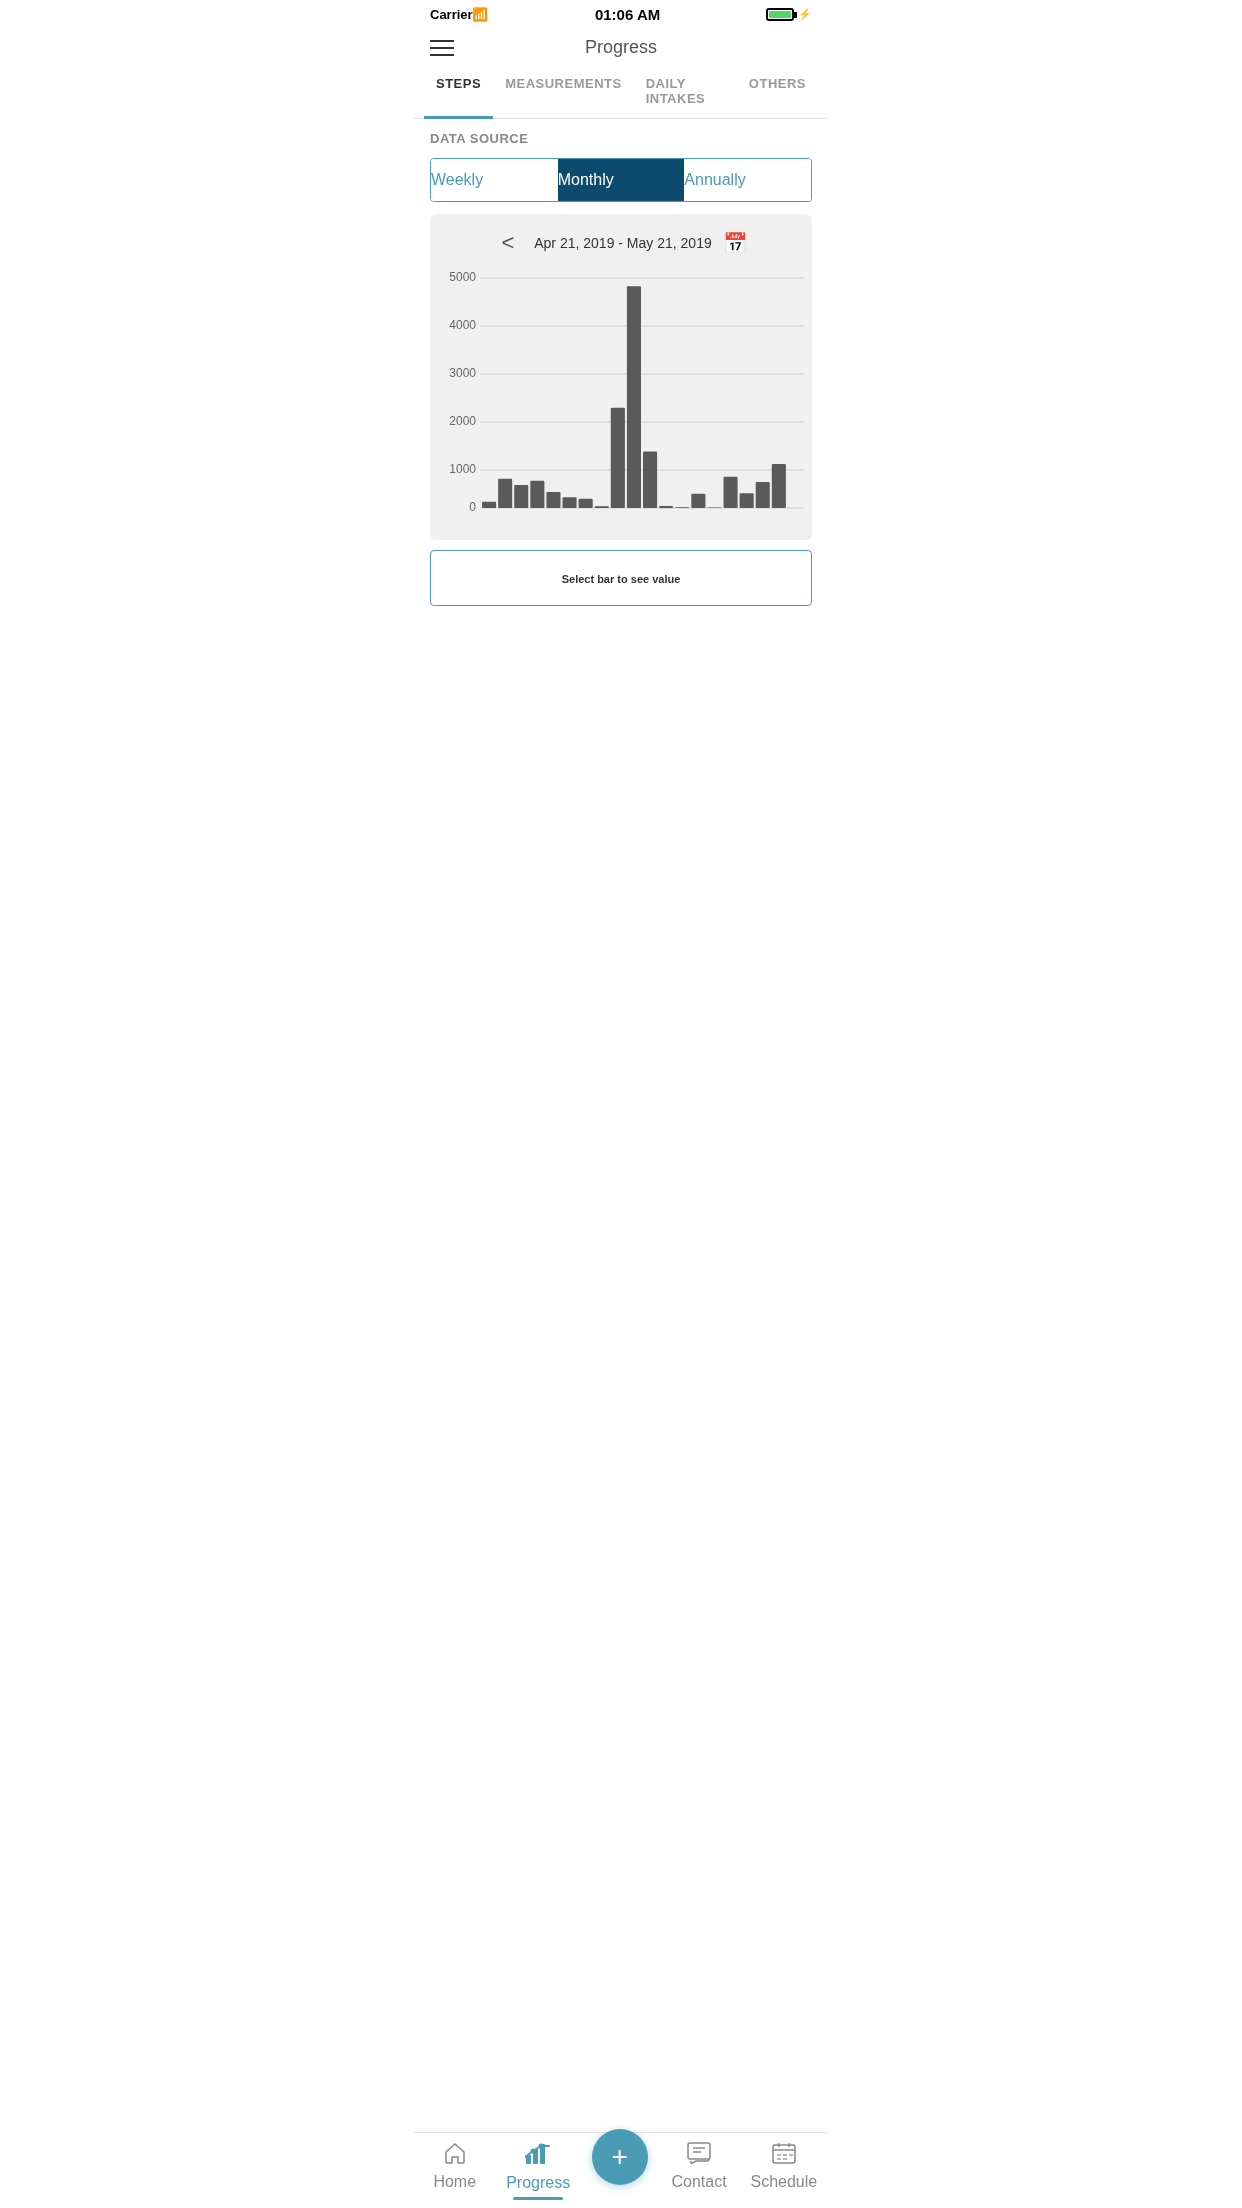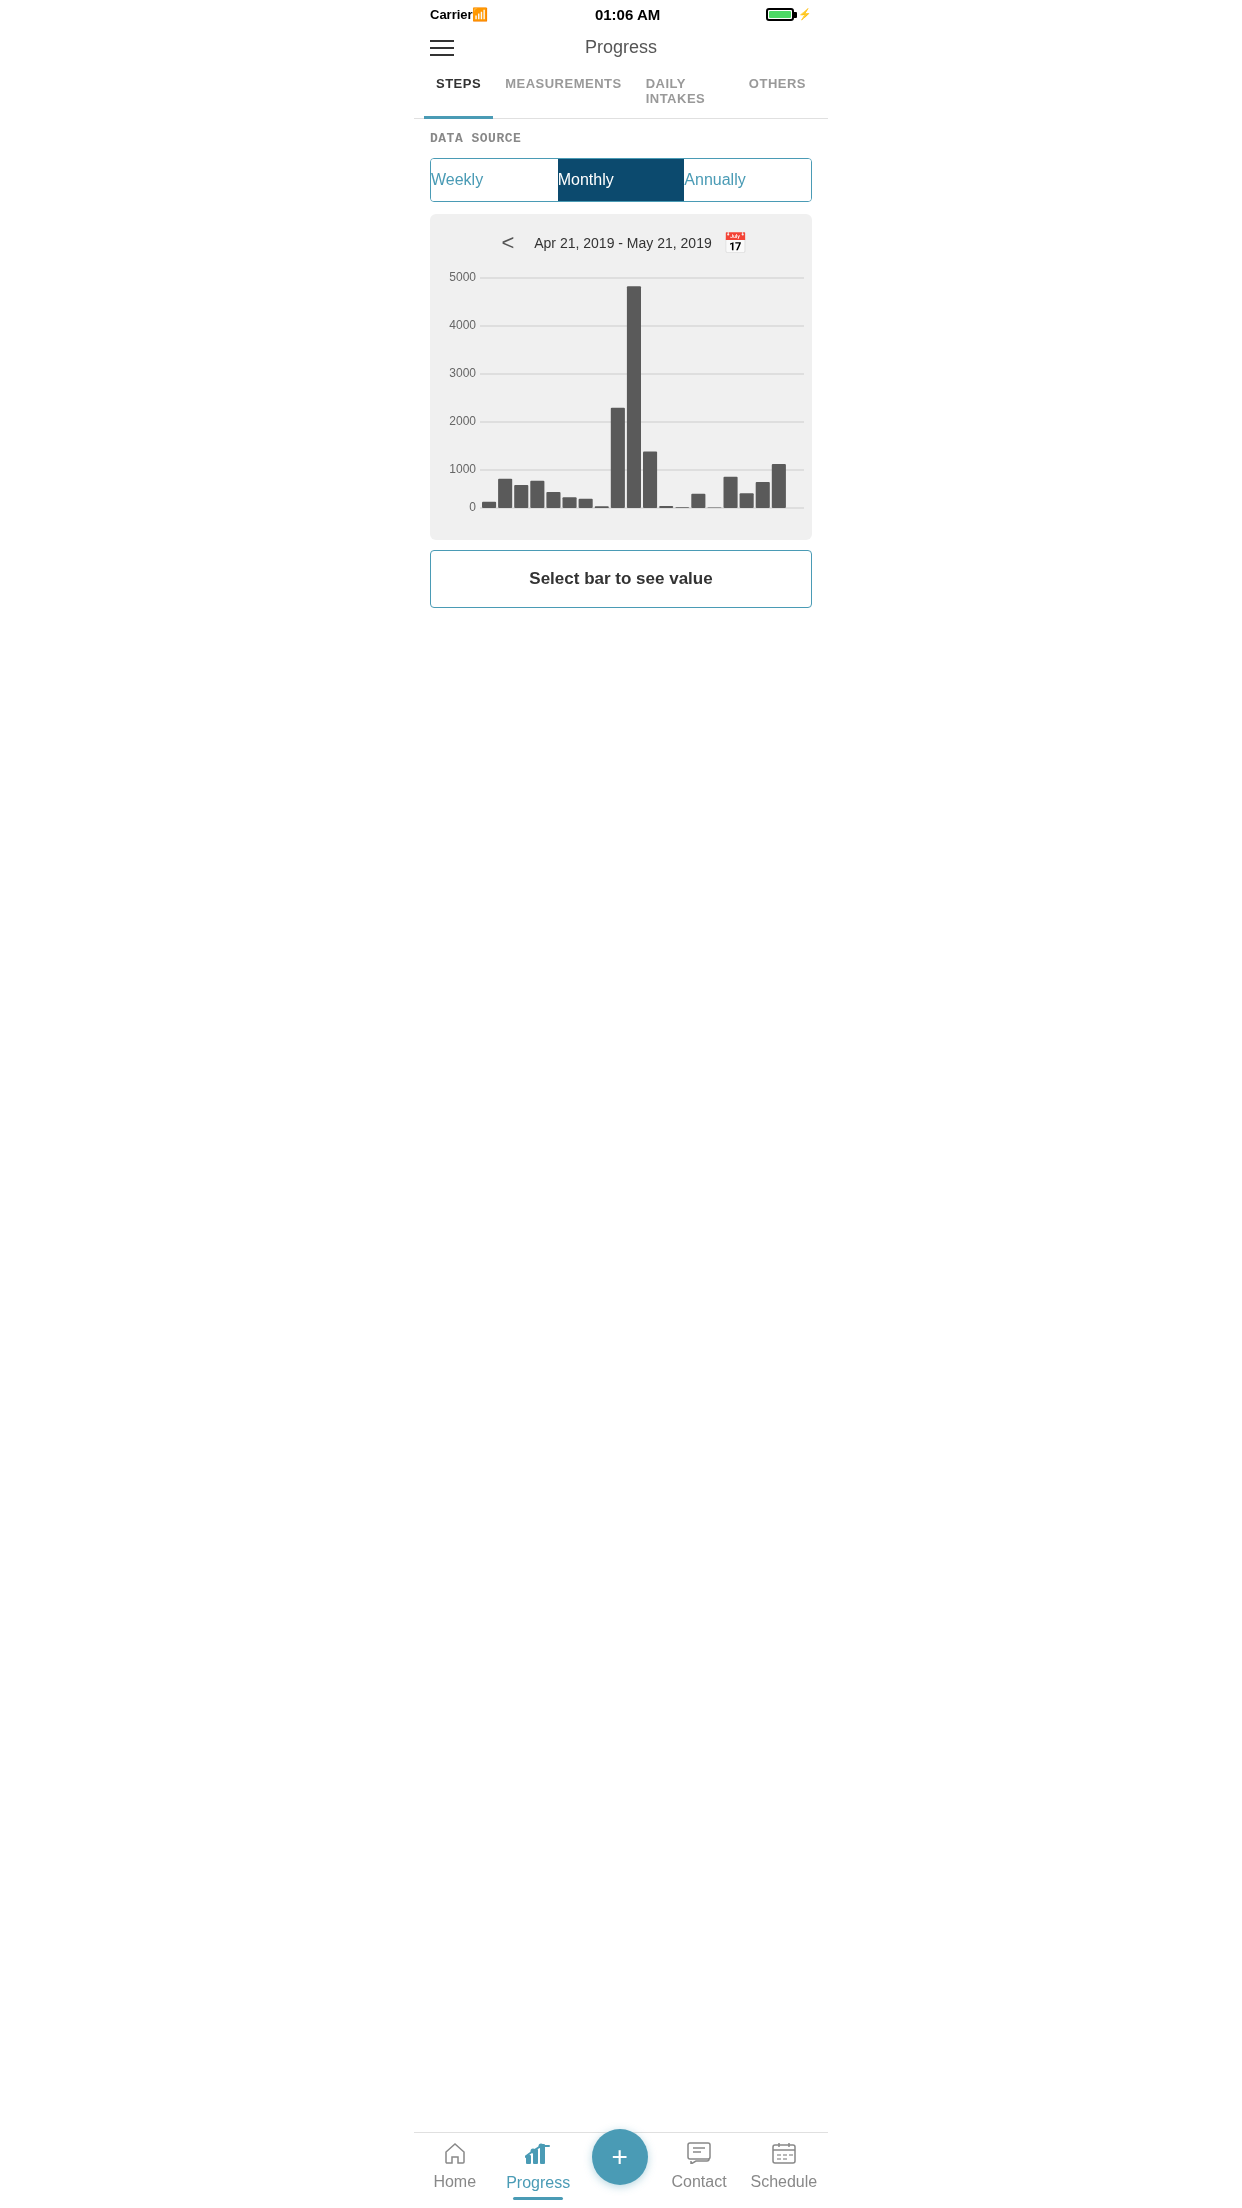--- a/index.html
+++ b/index.html
@@ -84,21 +84,20 @@
       height: 3px;
       background: #4a9bb5;
     }
 
     
     .data-source-row {
       display: flex;
       align-items: center;
       padding: 12px 16px;
       gap: 8px;
-      font-family: Liberation Mono, monospace;
     }
     .data-source-label {
       font-size: 13px;
       color: #888;
       font-weight: 600;
       letter-spacing: 0.5px;
       white-space: nowrap;
     }
     .data-source-select {
       flex: 1;
@@ -172,21 +171,21 @@
 
     
     .select-bar-box {
       margin: 10px 16px 0;
       border: 1.5px solid #4a9bb5;
       border-radius: 4px;
       padding: 18px;
       text-align: center;
     }
     .select-bar-text {
-      font-size: 17px;
+      font-size: 11px;
       font-weight: 700;
       color: #333;
     }
 
     
     .bottom-nav {
       position: fixed;
       bottom: 0; left: 50%; transform: translateX(-50%);
       width: 414px;
       background: #fff;

